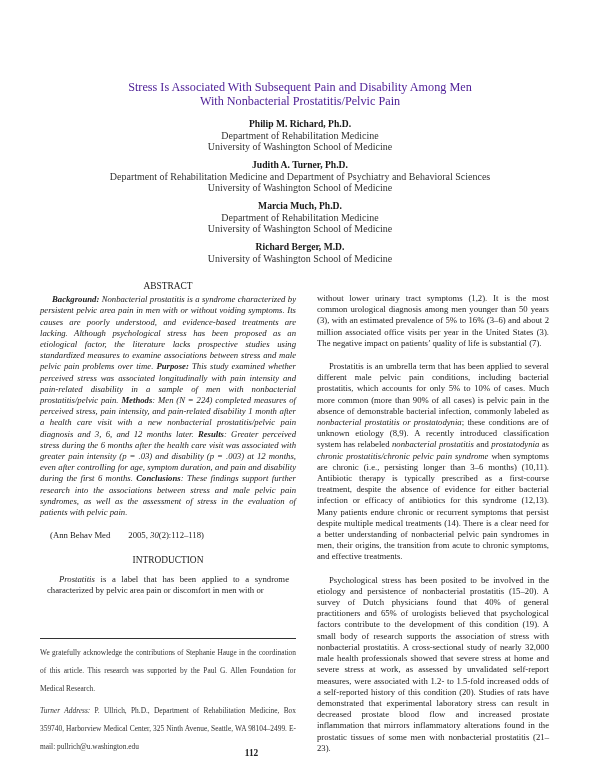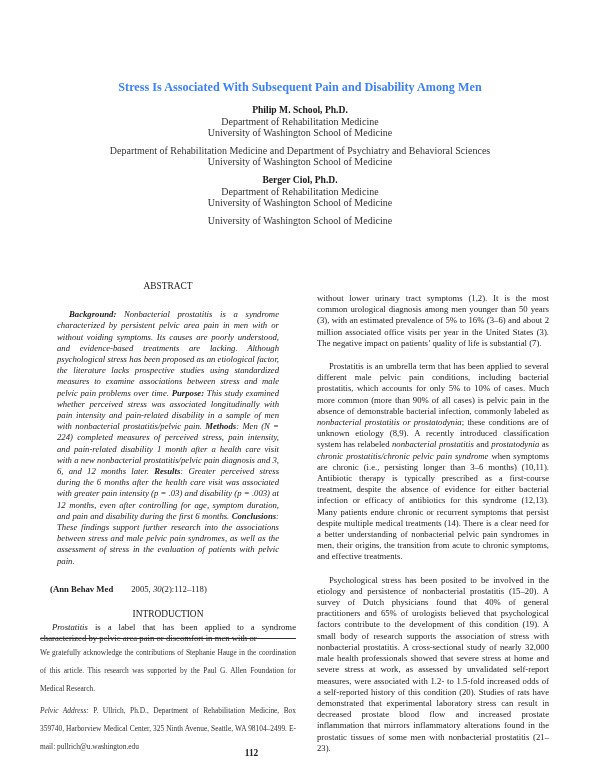--- a/index.html
+++ b/index.html
@@ -6,45 +6,45 @@
   body {
     width: 600px; height: 776px; position: relative; overflow: hidden;
     font-family: "Liberation Serif", "DejaVu Serif", serif;
     color: #222;
   }
   .header {
     position: absolute; left: 60px; top: 80px; width: 480px;
     text-align: center;
   }
   .title {
-    font-weight: bold; font-size: 12.2px; line-height: 14px; margin: 0 0 10px 0;
-    color: #3b82f6;
+    font-weight: normal; font-size: 12.2px; line-height: 14px; margin: 0 0 10px 0;
+    color: #4c1d95;
   }
   .author { margin-bottom: 7px; }
   .author-name { font-weight: bold; font-size: 9.6px; line-height: 12px; color: #1a1a1a; }
   .author-aff { font-size: 10px; line-height: 11px; color: #333; }
 
   .col {
     position: absolute; top: 281px; width: 256px;
     font-size: 8.7px; line-height: 11.2px; text-align: justify;
   }
   .col.left { left: 40px; }
   .col.right { left: 305px; }
 
   .section-head {
     text-align: center; font-weight: normal; font-size: 9.4px; margin: 0 0 2px 0;
     color: #1a1a1a;
   }
-  .abstract p { margin: 17px; font-style: italic; text-indent: 12px; }
+  .abstract p { margin: 0; font-style: italic; text-indent: 12px; }
   .abstract b { font-style: normal; font-weight: bold; font-style: italic; }
   .citation {
     margin: 12px 0 14px 0; padding-left: 10px; font-size: 8.7px;
   }
-  .citation .journal { font-weight: bold; margin-right: 18px; margin-top: 41px; }
-  .intro p { margin: 0; text-indent: 12px; }
+  .citation .journal { font-weight: normal; margin-right: 18px; margin-top: 41px; }
+  .intro p { margin: 7px; text-indent: 12px; }
   .rule {
     position: absolute; left: 40px; top: 638px; width: 256px; height: 0;
     border-top: 1px solid #333;
   }
   .footnotes {
     position: absolute; left: 40px; top: 644px; width: 256px;
     font-size: 7.4px; line-height: 18px; text-align: justify; color: #333;
   }
   .footnotes p { margin: 0 0 4px 0; }
   .footnotes i { font-style: italic; }
@@ -53,36 +53,39 @@
     position: absolute; left: 0; width: 503px; top: 748px;
     text-align: center; font-weight: bold; font-size: 9.4px;
   }
 </style>
 </head>
 <body>
 
 <div class="header">
   <div class="title">
     <span>Stress Is Associated With Subsequent Pain and Disability Among Men</span><br>
+    <span>With Nonbacterial Prostatitis/Pelvic Pain</span>
   </div>
   <div class="author">
-    <div class="author-name">Philip M. School, Ph.D.</div>
+    <div class="author-name">Philip M. Richard, Ph.D.</div>
     <div class="author-aff">Department of Rehabilitation Medicine</div>
     <div class="author-aff">University of Washington School of Medicine</div>
   </div>
   <div class="author">
+    <div class="author-name">Judith A. Turner, Ph.D.</div>
     <div class="author-aff">Department of Rehabilitation Medicine and Department of Psychiatry and Behavioral Sciences</div>
     <div class="author-aff">University of Washington School of Medicine</div>
   </div>
   <div class="author">
-    <div class="author-name">Berger Ciol, Ph.D.</div>
+    <div class="author-name">Marcia Much, Ph.D.</div>
     <div class="author-aff">Department of Rehabilitation Medicine</div>
     <div class="author-aff">University of Washington School of Medicine</div>
   </div>
   <div class="author">
+    <div class="author-name">Richard Berger, M.D.</div>
     <div class="author-aff">University of Washington School of Medicine</div>
   </div>
 </div>
 
 <div class="col left">
   <div class="abstract">
     <div class="section-head">ABSTRACT</div>
     <p><b>Background:</b><span> Nonbacterial prostatitis is a syndrome characterized by persistent pelvic area pain in men with or without voiding symptoms. Its causes are poorly understood, and evidence-based treatments are lacking. Although psychological stress has been proposed as an etiological factor, the literature lacks prospective studies using standardized measures to examine associations between stress and male pelvic pain problems over time. </span><b>Purpose:</b><span> This study examined whether perceived stress was associated longitudinally with pain intensity and pain-related disability in a sample of men with nonbacterial prostatitis/pelvic pain. </span><b>Methods</b><span>: Men (N = 224) completed measures of perceived stress, pain intensity, and pain-related disability 1 month after a health care visit with a new nonbacterial prostatitis/pelvic pain diagnosis and 3, 6, and 12 months later. </span><b>Results</b><span>: Greater perceived stress during the 6 months after the health care visit was associated with greater pain intensity (p = .03) and disability (p = .003) at 12 months, even after controlling for age, symptom duration, and pain and disability during the first 6 months. </span><b>Conclusions</b><span>: These findings support further research into the associations between stress and male pelvic pain syndromes, as well as the assessment of stress in the evaluation of patients with pelvic pain.</span></p>
   </div>
   <div class="citation">
@@ -91,21 +94,21 @@
   <div class="intro">
     <div class="section-head">INTRODUCTION</div>
     <p><i>Prostatitis</i><span> is a label that has been applied to a syndrome characterized by pelvic area pain or discomfort in men with or</span></p>
   </div>
 </div>
 
 <div class="rule"></div>
 
 <div class="footnotes">
   <p>We gratefully acknowledge the contributions of Stephanie Hauge in the coordination of this article. This research was supported by the Paul G. Allen Foundation for Medical Research.</p>
-  <p><i>Pelvic Address:</i><span> P. Ullrich, Ph.D., Department of Rehabilitation Medicine, Box 359740, Harborview Medical Center, 325 Ninth Avenue, Seattle, WA 98104–2499. E-mail: pullrich@u.washington.edu</span></p>
+  <p><i>Turner Address:</i><span> P. Ullrich, Ph.D., Department of Rehabilitation Medicine, Box 359740, Harborview Medical Center, 325 Ninth Avenue, Seattle, WA 98104–2499. E-mail: pullrich@u.washington.edu</span></p>
 </div>
 
 <div class="col right">
   <p style="text-indent:0">without lower urinary tract symptoms (1,2). It is the most common urological diagnosis among men younger than 50 years (3), with an estimated prevalence of 5% to 16% (3–6) and about 2 million associated office visits per year in the United States (3). The negative impact on patients’ quality of life is substantial (7).</p>
   <p><span>Prostatitis is an umbrella term that has been applied to several different male pelvic pain conditions, including bacterial prostatitis, which accounts for only 5% to 10% of cases. Much more common (more than 90% of all cases) is pelvic pain in the absence of demonstrable bacterial infection, commonly labeled as </span><i>nonbacterial prostatitis or prostatodynia</i><span>; these conditions are of unknown etiology (8,9). A recently introduced classification system has relabeled </span><i>nonbacterial prostatitis</i><span> and </span><i>prostatodynia</i><span> as </span><i>chronic prostatitis/chronic pelvic pain syndrome</i><span> when symptoms are chronic (i.e., persisting longer than 3–6 months) (10,11). Antibiotic therapy is typically prescribed as a first-course treatment, despite the absence of evidence for either bacterial infection or efficacy of antibiotics for this syndrome (12,13). Many patients endure chronic or recurrent symptoms that persist despite multiple medical treatments (14). There is a clear need for a better understanding of nonbacterial pelvic pain syndromes in men, their origins, the transition from acute to chronic symptoms, and effective treatments.</span></p>
   <p>Psychological stress has been posited to be involved in the etiology and persistence of nonbacterial prostatitis (15–20). A survey of Dutch physicians found that 40% of general practitioners and 65% of urologists believed that psychological factors contribute to the development of this condition (19). A small body of research supports the association of stress with nonbacterial prostatitis. A cross-sectional study of nearly 32,000 male health professionals showed that severe stress at home and severe stress at work, as assessed by unvalidated self-report measures, were associated with 1.2- to 1.5-fold increased odds of a self-reported history of this condition (20). Studies of rats have demonstrated that experimental laboratory stress can result in decreased prostate blood flow and increased prostate inflammation that mirrors inflammatory alterations found in the prostatic tissues of some men with nonbacterial prostatitis (21–23).</p>
 </div>
 
 <div class="page-number">112</div>
 

